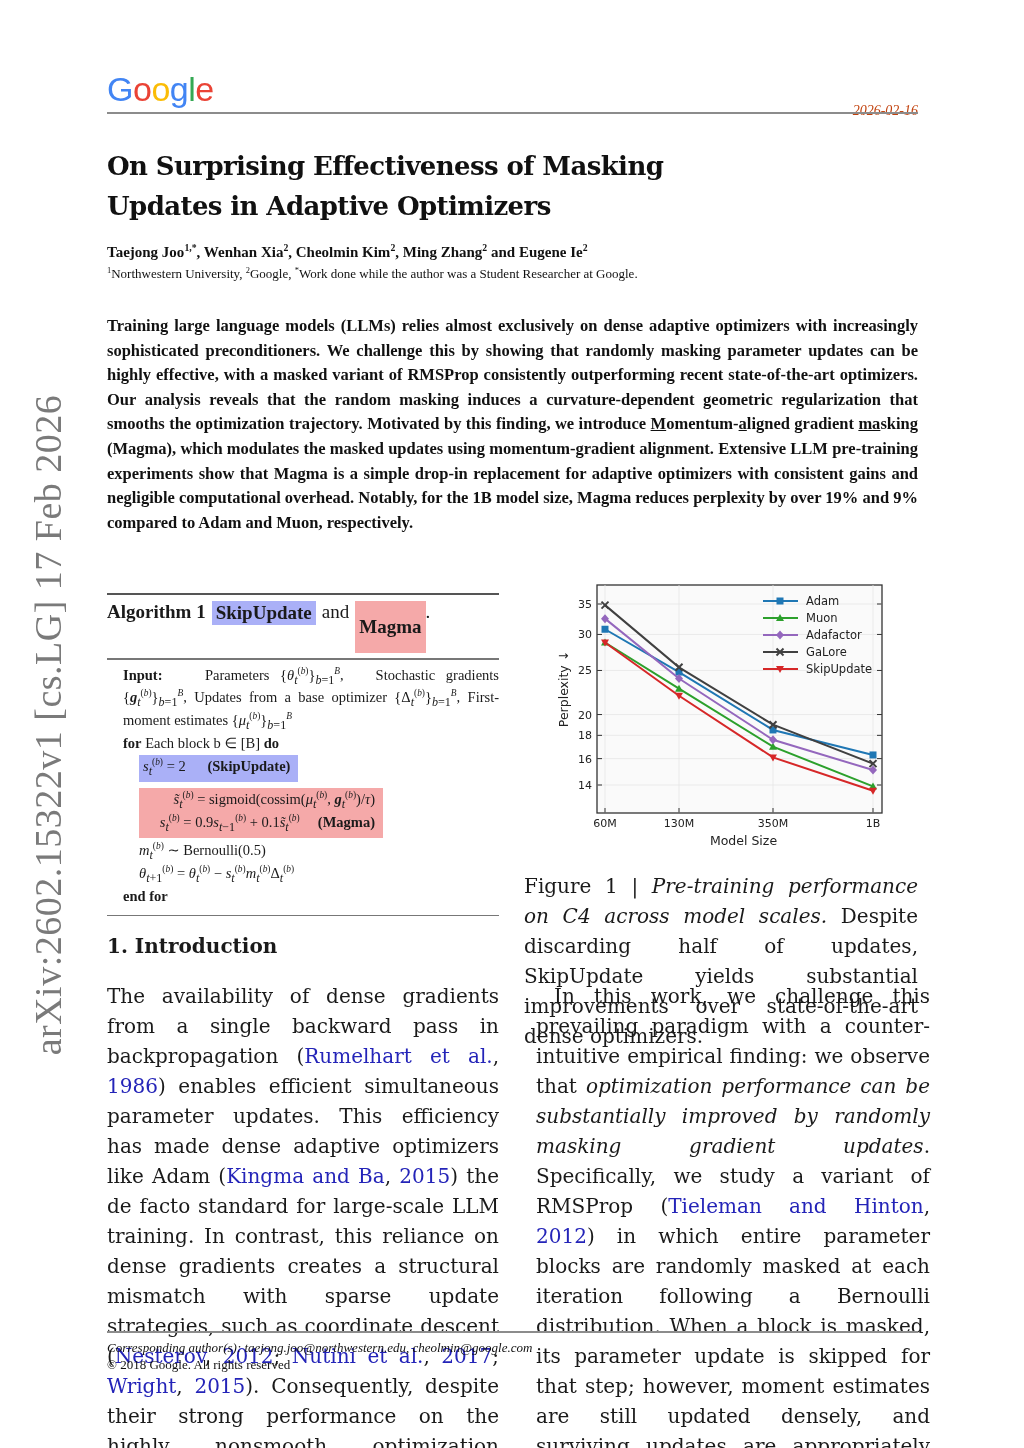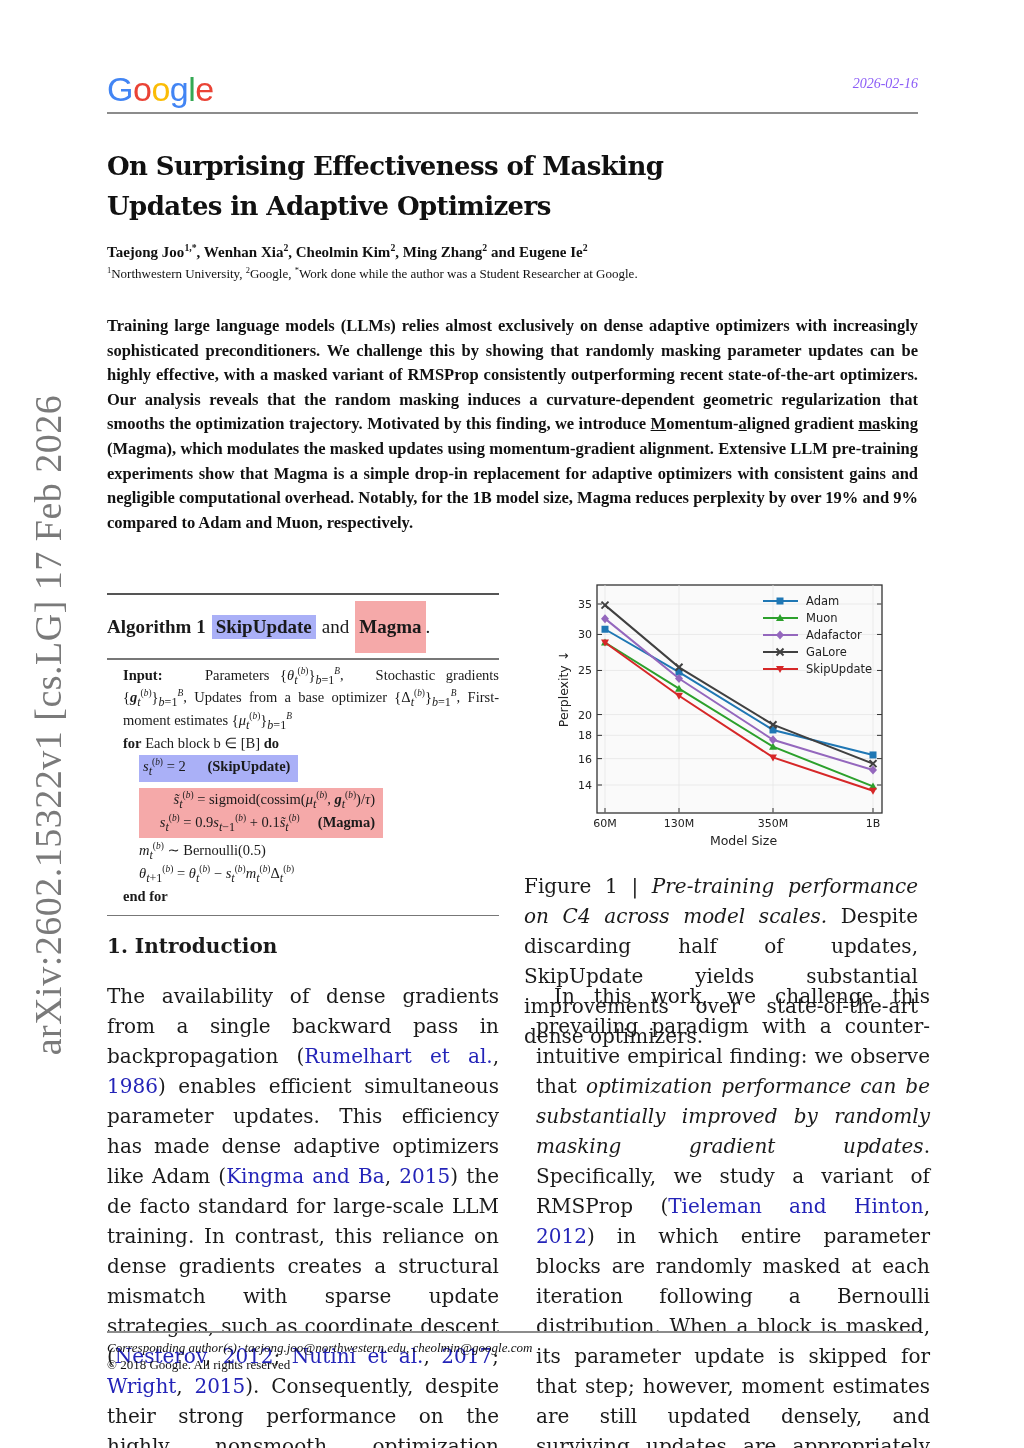--- a/index.html
+++ b/index.html
@@ -1,32 +1,32 @@
 <!DOCTYPE html>
 <html><head>
 <meta charset="utf-8">
 <style>
   html, body { margin:0; padding:0; background:#ffffff; }
   body { width:1024px; height:1448px; position:relative; overflow:hidden; font-family:"DejaVu Serif", serif; color:#1a1a1a; }
   .abs { position:absolute; }
   .arxiv { left:8px; top:420px; width:80px; height:610px; }
   .arxiv span { position:absolute; left:50%; top:50%; transform:translate(-50%,-50%) rotate(-90deg); white-space:nowrap; font-family:"Liberation Serif", serif; font-size:38px; color:#7a7a7a; letter-spacing:0.5px; }
   .logo { left:107px; top:70px; font-family:"Liberation Sans", sans-serif; font-size:34px; font-weight:400; letter-spacing:-0.5px; }
-  .date { right:106px; top:76px; font-family:"Liberation Serif", serif; font-style:italic; font-size:14px; color:#8b5cf6; }
+  .date { right:106px; top:103px; font-family:"Liberation Serif", serif; font-style:italic; font-size:14px; color:#c2410c; }
   .rule-top { left:107px; top:112px; width:811px; height:2px; background:#8c8c8c; }
   .title { left:107px; top:146px; width:811px; font-family:"DejaVu Serif", serif; font-weight:bold; font-size:26px; line-height:40px; color:#111; letter-spacing:-0.6px; }
   .authors { left:107px; top:244px; font-family:"Liberation Serif", serif; font-weight:bold; font-size:15px; color:#111; }
   .affil { left:107px; top:266px; font-family:"Liberation Serif", serif; font-size:13px; color:#111; }
   sup { font-size:0.65em; line-height:0; }
   .abstract { left:107px; top:314px; width:811px; font-family:"Liberation Serif", serif; font-weight:bold; font-size:16.5px; line-height:24.6px; text-align:justify; color:#111; }
   .u { text-decoration:underline; }
   .algo { left:107px; top:593px; width:392px; }
   .algo .rule { height:2px; background:#555; }
   .algo .rule.thin { height:1.5px; background:#777; }
-  .algo-head { font-family:"Liberation Serif", serif; font-weight:bold; font-size:19px; padding:6px 0 5px 0; display:flex; align-items:center; gap:6px; }
+  .algo-head { font-family:"Liberation Serif", serif; font-weight:bold; font-size:19px; padding:6px 0 5px 0; display:flex; align-items:flex-start; gap:6px; }
   .hl-blue { background:#aab0f7; padding:1px 4px; }
   .hl-red { background:#f5a9a9; padding:15px 4px; }
   .algo-body { font-family:"Liberation Serif", serif; font-size:14.5px; line-height:18px; padding:6px 0 4px 16px; }
   .algo-body .input { text-align:justify; }
   .algo-body b { font-weight:bold; }
   .indent { margin-left:16px; }
   .algo-blue { background:#aab0f7; display:inline-block; padding:2px 8px 2px 4px; margin:3px 0 3px 16px; }
   .algo-red { background:#f5a9a9; display:block; padding:2px 8px 2px 4px; margin:3px 116px 3px 16px;text-align:right; }
   .algo-foot { margin-top:6px; }
   .intro-h { left:107px; top:934px; font-family:"DejaVu Serif", serif; font-weight:bold; font-size:20px; }

